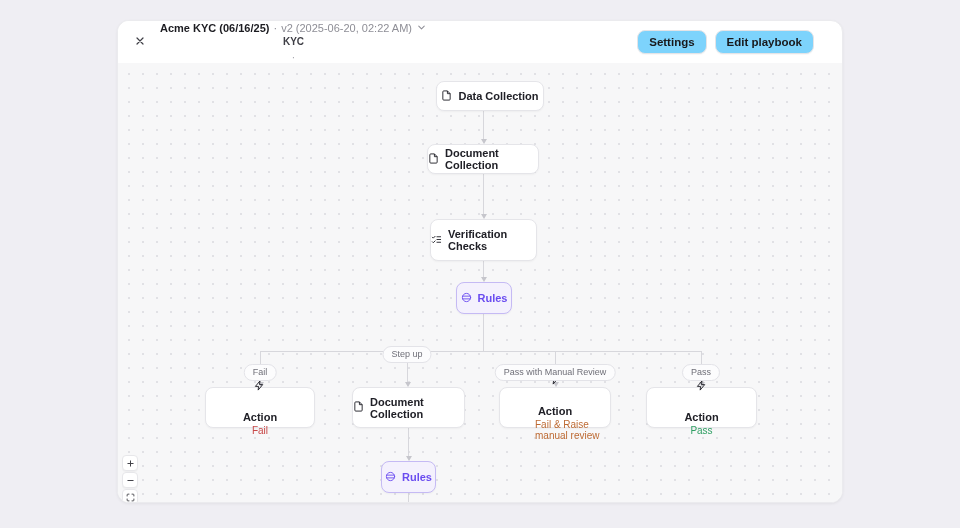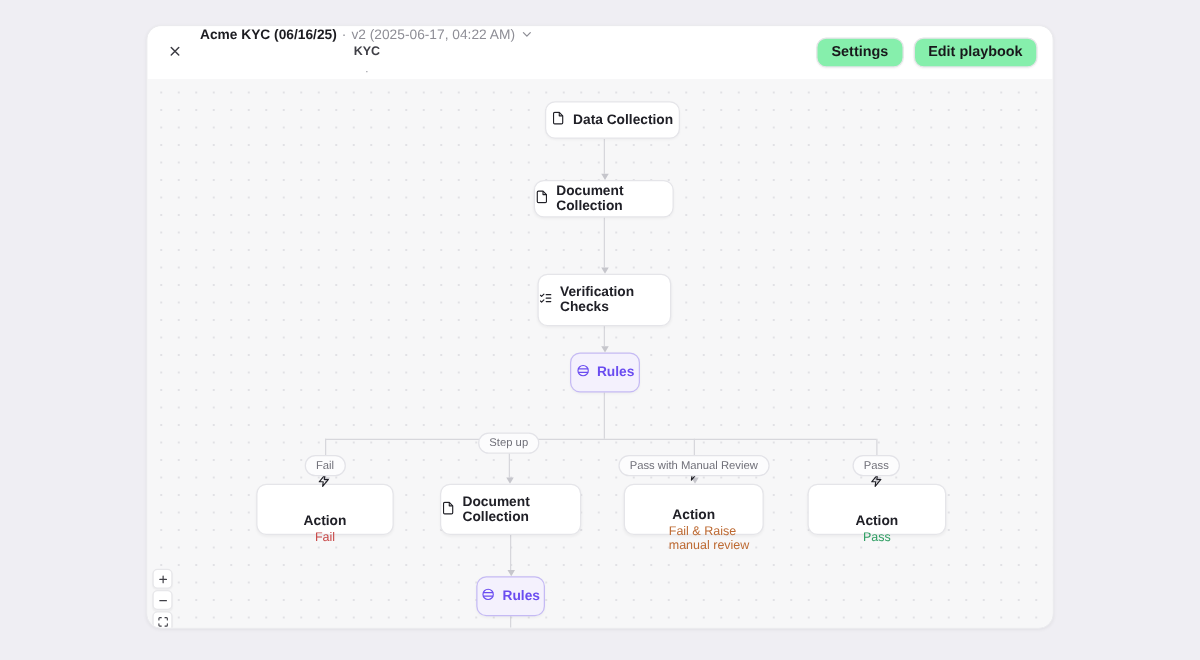--- a/index.html
+++ b/index.html
@@ -3,33 +3,33 @@
 <meta charset="utf-8">
 <style>
   * { margin:0; padding:0; box-sizing:border-box; }
   html,body { width:960px; height:528px; background:#efeef3; font-family:"Liberation Sans", sans-serif; overflow:hidden; }
 
   .card { position:absolute; left:117px; top:20px; width:726px; height:483px;
           background:#ffffff; border:1px solid #ebebee; border-radius:12px;
           box-shadow:0 1px 3px rgba(0,0,0,.06); overflow:hidden; }
 
   
-  .hdr { position:absolute; top:0; left:0; right:0; height:42px; display:flex; align-items:center; padding:0 12px; background:#fff; z-index:5; }
+  .hdr { position:absolute; top:0; left:0; right:16px; height:42px; display:flex; align-items:center; padding:0 12px; background:#fff; z-index:5; }
   .close-btn { width:20px; height:20px; border:none; background:transparent; color:#3f3f46; display:flex; align-items:center; justify-content:center; cursor:pointer; margin-right:10px; }
   .hdr-text { display:flex; flex-direction:column; gap:2px; }
   .t-row { display:flex; align-items:center; gap:4px; font-size:11px; }
   .t-title { font-weight:700; color:#1c1c21; }
   .t-ver { color:#8e8e96; font-weight:400; }
   .chev { color:#8e8e96; display:flex; }
   .s-row { display:flex; align-items:center; gap:5px; font-size:10px; color:#3f3f46; font-weight:600;flex-direction:column; }
   .sep { color:#a0a0a8; font-weight:400; }
   .chip { font-family:"DejaVu Sans Mono", monospace; font-size:9px; font-weight:400; color:#4b4b52;
           background:#f4f4f5; border:1px solid #e4e4e7; border-radius:5px; padding:2px 6px; }
   .hdr-sp { flex:1; }
-  .btn { font-family:inherit; font-size:11.5px; font-weight:600; color:#18181b; background:#86efac;
+  .btn { font-family:inherit; font-size:11.5px; font-weight:600; color:#18181b; background:#7dd3fc;
          border:1px solid #e4e4e7; border-radius:8px; padding:5px 11px; cursor:pointer;
          box-shadow:0 1px 1px rgba(0,0,0,.03); }
   .btn + .btn { margin-left:8px; }
 
   
   .canvas { position:absolute; top:42px; left:0; right:0; bottom:0; background:#f7f7f8;
             background-image:radial-gradient(#e1e1e5 1px, transparent 1.2px);
             background-size:14px 14px; background-position:4px 4px; }
 
   .vline { position:absolute; width:1px; background:#d7d7dc; }
@@ -67,21 +67,21 @@
       <span>
         <svg width="12" height="12" viewBox="0 0 24 24" fill="none" stroke="currentColor" stroke-width="2.4" stroke-linecap="round">
             <path d="M18 6 6 18M6 6l12 12"></path>
           </svg>
       </span>
     </button>
     <div class="hdr-text">
       <div class="t-row">
         <span class="t-title">Acme KYC (06/16/25)</span>
         <span class="t-ver">·</span>
-        <span class="t-ver">v2 (2025-06-17, 04:22 AM)</span>
+        <span class="t-ver">v2 (2025-06-20, 02:22 AM)</span>
         <span class="chev">
           <svg width="11" height="11" viewBox="0 0 24 24" fill="none" stroke="currentColor" stroke-width="2.2" stroke-linecap="round" stroke-linejoin="round">
               <path d="m6 9 6 6 6-6"></path>
             </svg>
         </span>
       </div>
       <div class="s-row">
         <span>KYC</span>
         <span class="sep">·</span>
       </div>

